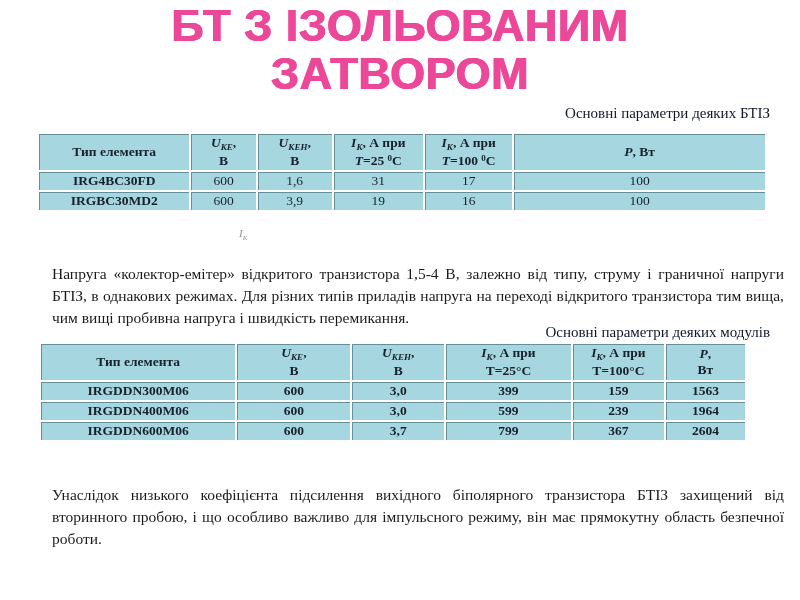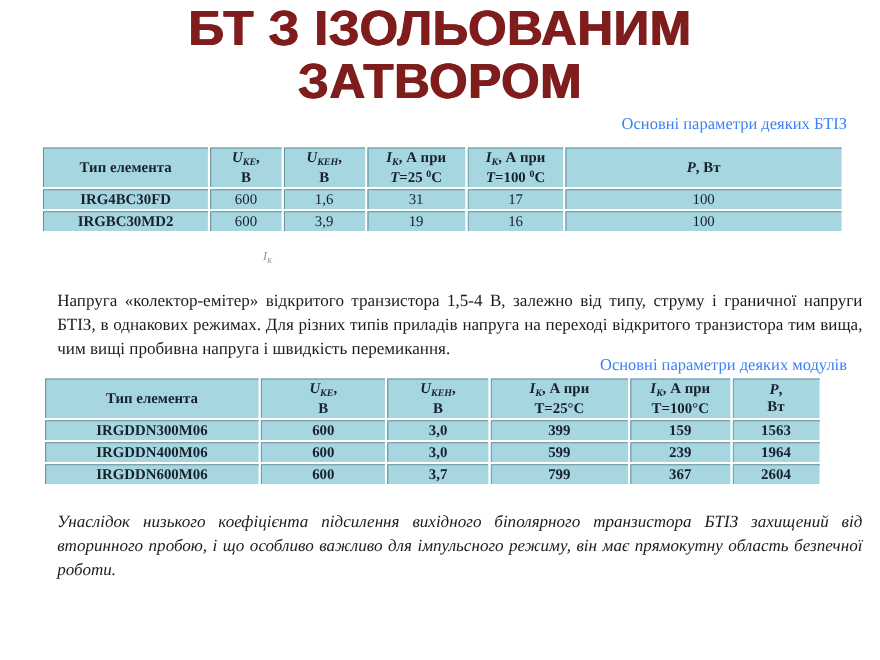--- a/index.html
+++ b/index.html
@@ -3,25 +3,25 @@
 <meta charset="utf-8">
 <style>
   html,body{margin:0;padding:0;background:#ffffff;}
   .slide{
     position:relative;width:800px;height:600px;background:#ffffff;
     font-family:"Liberation Serif", serif;overflow:hidden;
   }
   .title{
     position:absolute;top:2px;left:0;width:100%;margin:0;text-align:center;
     font-family:"Liberation Sans", sans-serif;font-weight:bold;
-    font-size:45px;line-height:1.06;color:#7f1d1d;letter-spacing:0.5px;
+    font-size:45px;line-height:1.06;color:#ec4899;letter-spacing:0.5px;
     text-shadow:0.6px 0 0 currentColor,-0.6px 0 0 currentColor;
   }
   .caption{
-    position:absolute;right:30px;font-size:15px;color:#3b82f6;white-space:nowrap;
+    position:absolute;right:30px;font-size:15px;color:#0f172a;white-space:nowrap;
   }
   .cap1{top:105px;}
   .cap2{top:324px;margin-left:41px;}
   .ptable{
     position:absolute;border-collapse:separate;border-spacing:2px;table-layout:fixed;
   }
   .t1{left:37px;top:132px;width:730px;}
   .t2{left:39px;top:342px;width:708px;}
   .ptable th,.ptable td{
     background:#a6d6e0;color:#17212b;text-align:center;vertical-align:middle;
@@ -33,21 +33,21 @@
   .ptable td:first-child{font-weight:bold;margin-left:17px;}
   .ptable tr.bold td{font-weight:bold;}
   .ptable sub{font-size:9px;vertical-align:-3px;}
   .ptable sup{font-size:9px;vertical-align:4px;}
   .seg-i{font-style:italic;}
   .para{
     position:absolute;left:36px;width:732px;margin:16px;
     font-size:15.5px;line-height:1.42;text-align:justify;color:#1b1b1b;
   }
   .p1{top:247px;}
-  .p2{top:448px;font-style:italic;}
+  .p2{top:468px;}
   .stray{
     position:absolute;left:239px;top:227px;font-size:11px;color:#909090;
     font-style:italic;
   }
   .stray sub{font-size:7px;}
 </style>
 </head>
 <body>
 
 <div class="slide">

